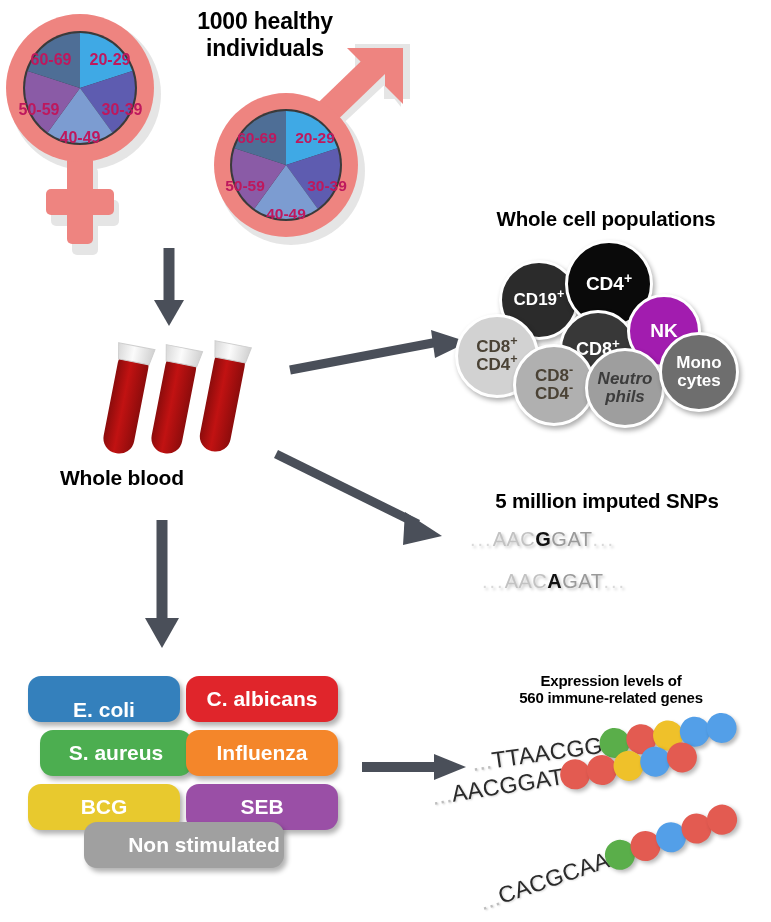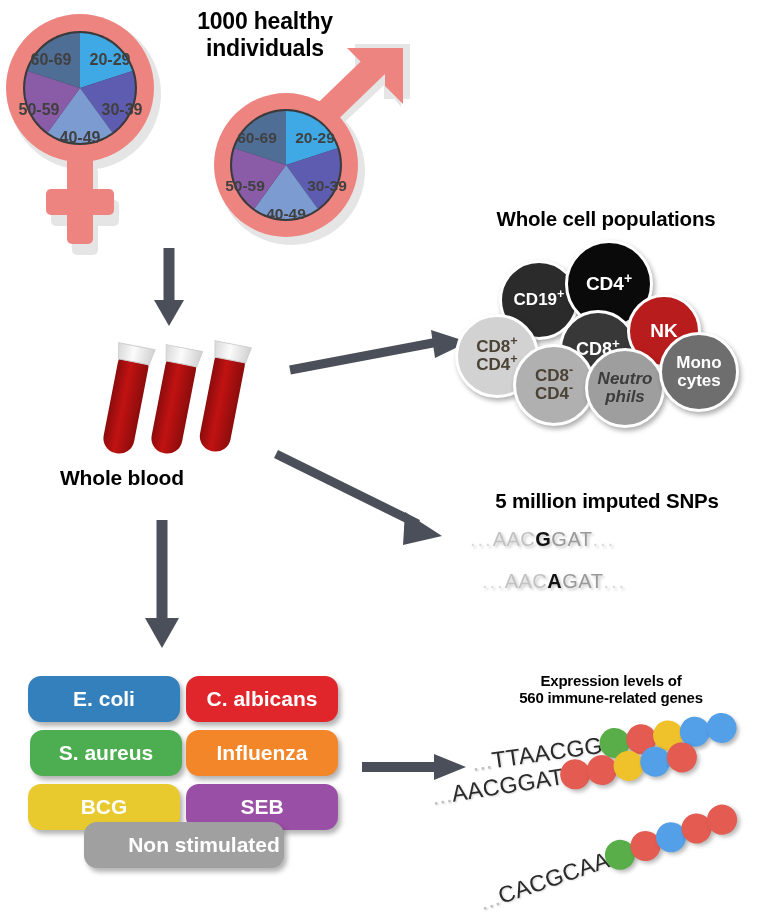--- a/index.html
+++ b/index.html
@@ -49,21 +49,21 @@
     font-size: 21px;
     text-align: left;
   }
 
   
   .gender-wrap { position: absolute; }
   .gender-wrap svg { display: block; overflow: visible; }
 
   .pie-label {
     position: absolute;
-    color: #404040;
+    color: #be185d;
     font-weight: bold;
     white-space: nowrap;
     text-align: center;
     pointer-events: none;
     transform: translate(-50%, -50%);
   }
 
   
   #tubes { left: 96px; top: 334px; width: 190px; height: 130px; }
 
@@ -278,21 +278,21 @@
     </div>
     <div class="cell" style="left:110px; top:0px; width:88px; height:88px; background:#0A0A0A; color:#ffffff; font-size:19px;">
       <span>CD4<sup>+</sup></span>
     </div>
     <div class="cell" style="left:0px; top:74px; width:84px; height:84px; background:#D2D2D2; color:#4A4235; font-size:17px;">
       <span>CD8<sup>+</sup><br>CD4<sup>+</sup></span>
     </div>
     <div class="cell" style="left:104px; top:70px; width:78px; height:78px; background:#383838; color:#ffffff; font-size:18px;">
       <span>CD8<sup>+</sup></span>
     </div>
-    <div class="cell" style="left:172px; top:54px; width:74px; height:74px; background:#b91c1c; color:#ffffff; font-size:19px;">
+    <div class="cell" style="left:172px; top:54px; width:74px; height:74px; background:#a21caf; color:#ffffff; font-size:19px;">
       <span>NK</span>
     </div>
     <div class="cell" style="left:58px; top:104px; width:82px; height:82px; background:#B0B0B0; color:#4A4235; font-size:17px;">
       <span>CD8<sup>-</sup><br>CD4<sup>-</sup></span>
     </div>
     <div class="cell" style="left:130px; top:108px; width:80px; height:80px; background:#9E9E9E; color:#3C3C3C; font-size:17px;font-style:italic;">
       <span>Neutro<br>phils</span>
     </div>
     <div class="cell" style="left:204px; top:92px; width:80px; height:80px; background:#6E6E6E; color:#ffffff; font-size:17px;">
       <span>Mono<br>cytes</span>
@@ -302,27 +302,27 @@
   <div class="abs" id="snps">
     <div class="snp-line" style="left:0px; top:0px;">
       <span class="faint">...</span><span class="dim">AAC</span><span class="dark">G</span><span class="mid">GAT</span><span class="faint">...</span>
     </div>
     <div class="snp-line" style="left:12px; top:42px;">
       <span class="faint">...</span><span class="dim">AAC</span><span class="dark">A</span><span class="mid">GAT</span><span class="faint">...</span>
     </div>
   </div>
 
   <div class="abs" id="stimuli">
-    <div class="stim-box" style="left:0px; top:0px; width:152px; height:46px; background:#3480BC;">
+    <div class="stim-box" style="left:0px; top:0px; width:152px; height:46px; background:#3480BC;align-items:flex-end;">
       <span>E. coli</span>
     </div>
     <div class="stim-box" style="left:158px; top:0px; width:152px; height:46px; background:#E0252B;">
       <span>C. albicans</span>
     </div>
-    <div class="stim-box" style="left:2px; top:54px; width:152px; height:46px; background:#4CAE50;">
+    <div class="stim-box" style="left:12px; top:54px; width:152px; height:46px; background:#4CAE50;">
       <span>S. aureus</span>
     </div>
     <div class="stim-box" style="left:158px; top:54px; width:152px; height:46px; background:#F4862A;">
       <span>Influenza</span>
     </div>
     <div class="stim-box" style="left:0px; top:108px; width:152px; height:46px; background:#E8C92E;">
       <span>BCG</span>
     </div>
     <div class="stim-box" style="left:158px; top:108px; width:152px; height:46px; background:#9A4FA6;">
       <span>SEB</span>

